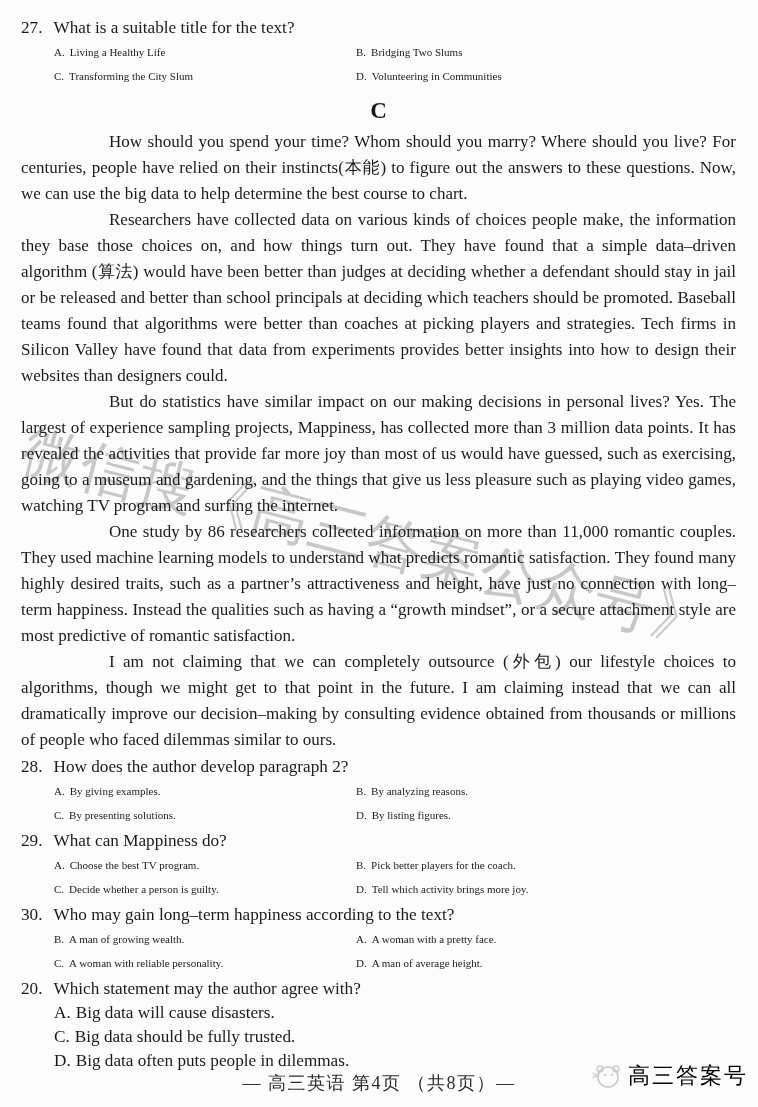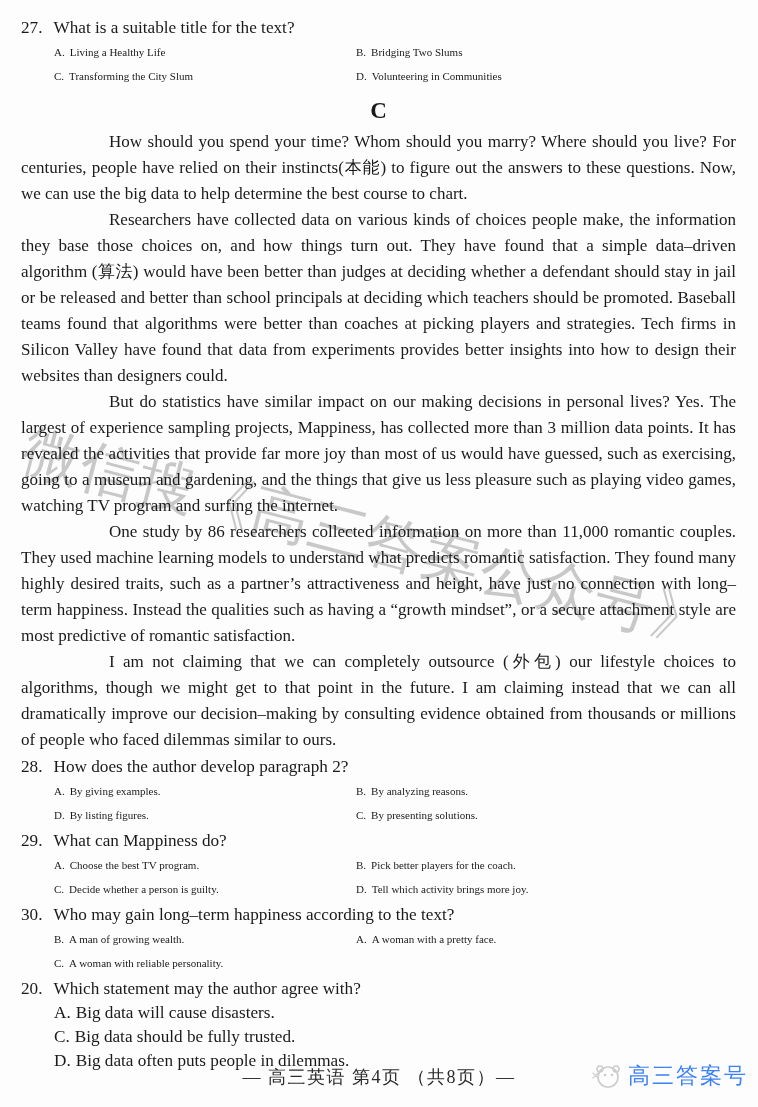--- a/index.html
+++ b/index.html
@@ -45,27 +45,27 @@
     font-size: 58px; letter-spacing: 1px;
     color: #808080; opacity: 0.42;
     transform: rotate(14.5deg); transform-origin: 0 0;
     white-space: nowrap; pointer-events: none;
     font-family: "Liberation Serif", serif;
   }
 
   .stamp {
     position: absolute; right: 10px; bottom: 16px;
     display: flex; align-items: center; gap: 5px;
-    color: #3b82f6; font-size: 22px; letter-spacing: 2px;
+    color: #000000; font-size: 22px; letter-spacing: 2px;
     font-family: "Liberation Sans", sans-serif;
   }
   .stamp-icon svg { display: block; }
 
   .footer {
-    position: absolute; bottom: 18px; left: 0; width: 100%;
+    position: absolute; bottom: 12px; left: 0; width: 100%;
     text-align: center;
     font-size: 18px; letter-spacing: 1.5px; color: #2b2b2b;
   }
 </style>
 </head>
 <body>
 
 <div class="watermark">微信搜《高三答案公众号》</div>
 
 <div class="content">
@@ -91,22 +91,22 @@
     <p>I am not claiming that we can completely outsource (外包) our lifestyle choices to algorithms, though we might get to that point in the future. I am claiming instead that we can all dramatically improve our decision–making by consulting evidence obtained from thousands or millions of people who faced dilemmas similar to ours.</p>
   </div>
 
   <div class="qsec">
     <div class="q-stem">
       <span class="q-num">28.</span><span>How does the author develop paragraph 2?</span>
     </div>
     <div class="opts-2col">
       <div><span class="opt-label">A.</span><span>By giving examples.</span></div>
       <div><span class="opt-label">B.</span><span>By analyzing reasons.</span></div>
+      <div><span class="opt-label">C.</span><span>By presenting solutions.</span></div>
       <div><span class="opt-label">D.</span><span>By listing figures.</span></div>
-      <div><span class="opt-label">C.</span><span>By presenting solutions.</span></div>
     </div>
   </div>
 
   <div class="qsec">
     <div class="q-stem">
       <span class="q-num">29.</span><span>What can Mappiness do?</span>
     </div>
     <div class="opts-2col">
       <div><span class="opt-label">A.</span><span>Choose the best TV program.</span></div>
       <div><span class="opt-label">B.</span><span>Pick better players for the coach.</span></div>
@@ -116,20 +116,21 @@
   </div>
 
   <div class="qsec">
     <div class="q-stem">
       <span class="q-num">30.</span><span>Who may gain long–term happiness according to the text?</span>
     </div>
     <div class="opts-2col">
       <div><span class="opt-label">B.</span><span>A man of growing wealth.</span></div>
       <div><span class="opt-label">A.</span><span>A woman with a pretty face.</span></div>
       <div><span class="opt-label">C.</span><span>A woman with reliable personality.</span></div>
+      <div><span class="opt-label">D.</span><span>A man of average height.</span></div>
     </div>
   </div>
 
   <div class="qsec">
     <div class="q-stem">
       <span class="q-num">20.</span><span>Which statement may the author agree with?</span>
     </div>
     <div class="opts-1col">
       <div><span class="opt-label">A.</span><span>Big data will cause disasters.</span></div>
       <div><span class="opt-label">C.</span><span>Big data should be fully trusted.</span></div>

